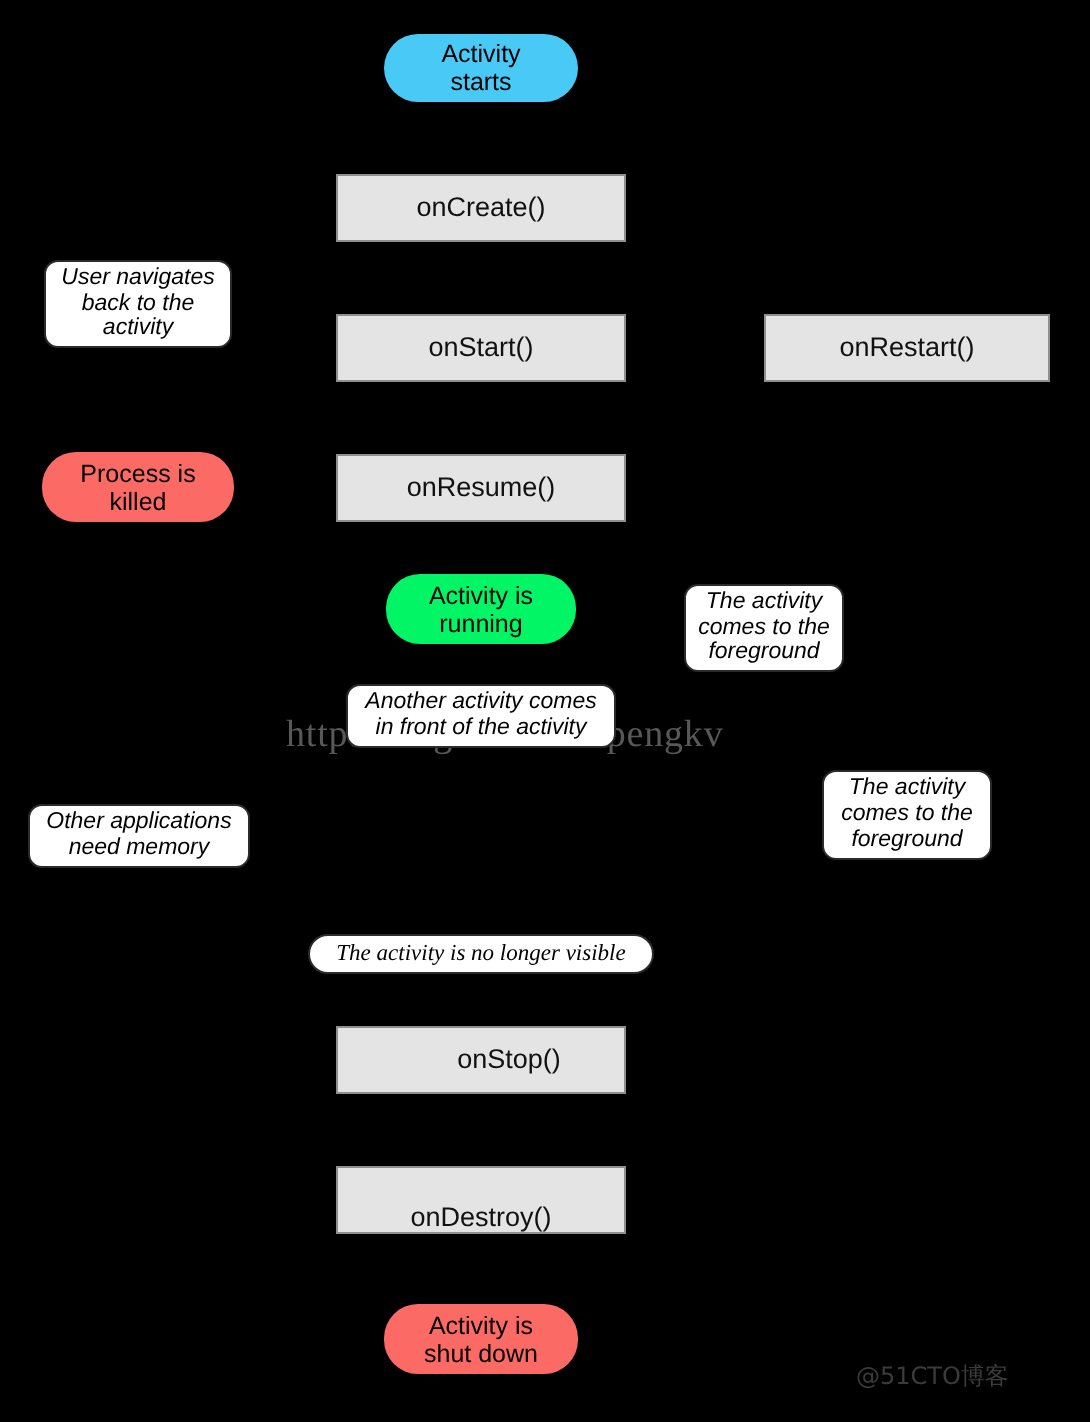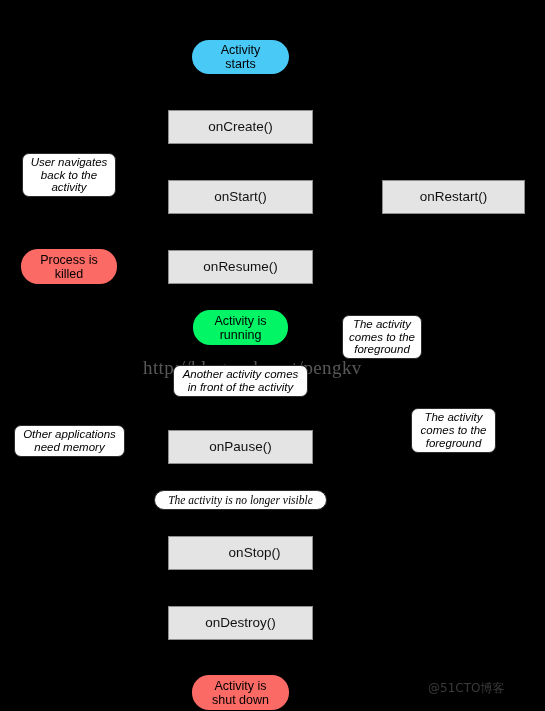--- a/index.html
+++ b/index.html
@@ -21,21 +21,20 @@
   
   .node {
     position: absolute;
     box-sizing: border-box;
     display: flex;
     align-items: center;
     justify-content: center;
     text-align: center;
     line-height: 1.12;
     color: #000000;
-    margin-top: 23px;
   }
 
   
   .method-box {
     background: #e4e4e4;
     border: 1px solid #8f8f8f;
     font-size: 13.5px;
     color: #111111;
   }
 
@@ -143,39 +142,36 @@
   <div class="node note" style="left:173px; top:342px; width:135px; height:32px;">
     <span style="white-space:pre-line;">Another activity comes
 in front of the activity</span>
   </div>
 
   <div class="node note" style="left:14px; top:402px; width:111px; height:32px;">
     <span style="white-space:pre-line;">Other applications
 need memory</span>
   </div>
 
-  <div class="node method-box" style="left:168px; top:407px; width:145px; height:34px;">
-    <span>onPause()</span>
-  </div>
 
   <div class="node note" style="left:411px; top:385px; width:85px; height:45px;">
     <span style="white-space:pre-line;">The activity
 comes to the
 foreground</span>
   </div>
 
   <div class="node note note-capsule" style="left:154px; top:467px; width:173px; height:20px;">
     <span>The activity is no longer visible</span>
   </div>
 
   <div class="node method-box" style="left:168px; top:513px; width:145px; height:34px;padding-left:28px;">
     <span>onStop()</span>
   </div>
 
-  <div class="node method-box" style="left:168px; top:583px; width:145px; height:34px;">
+  <div class="node method-box" style="left:168px; top:583px; width:145px; height:34px;align-items:flex-end;">
     <span>onDestroy()</span>
   </div>
 
   <div class="node pill pill-killed" style="left:192px; top:652px; width:97px; height:35px;">
     <span style="white-space:pre-line;">Activity is
 shut down</span>
   </div>
 
   <div class="watermark-brand" style="left:428px; top:680px;">@51CTO博客</div>
 

